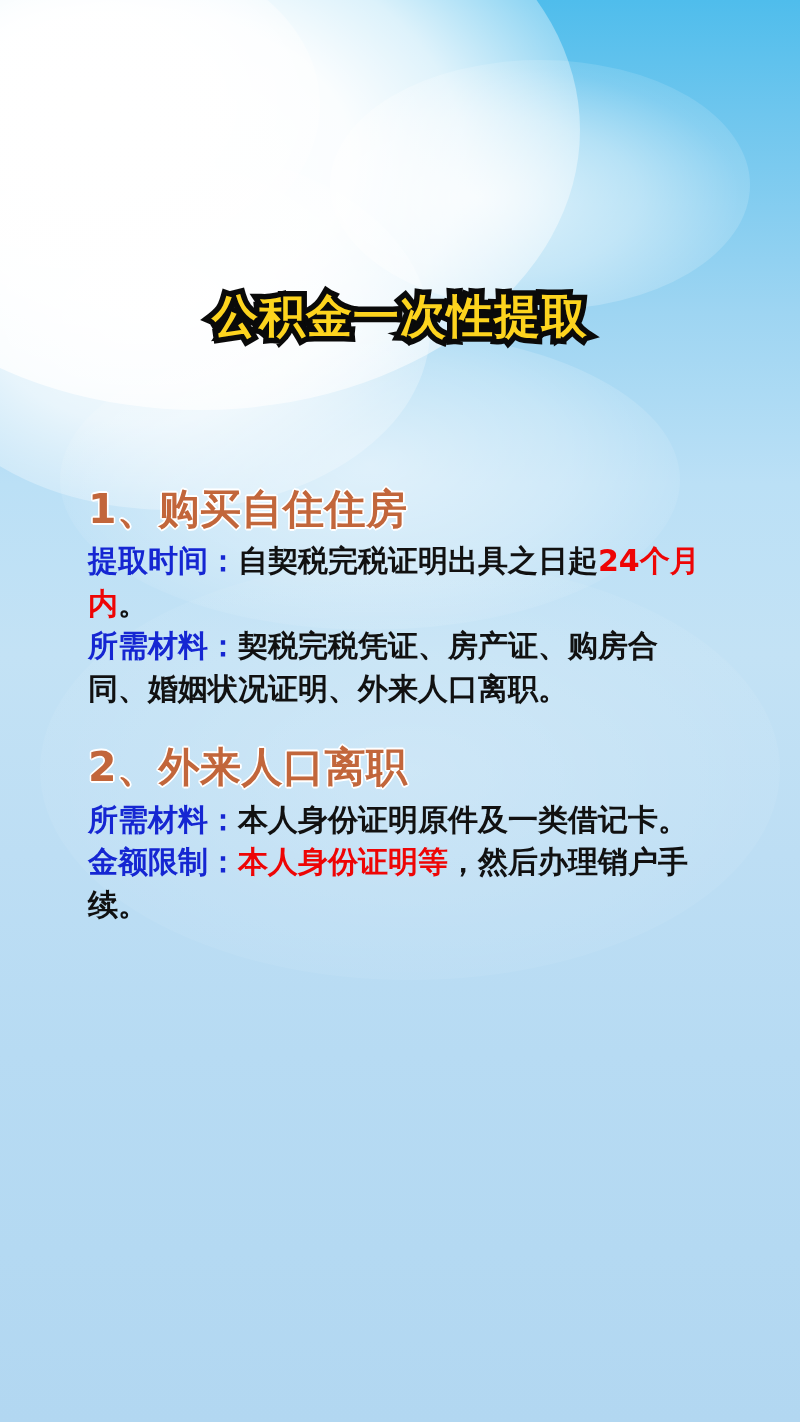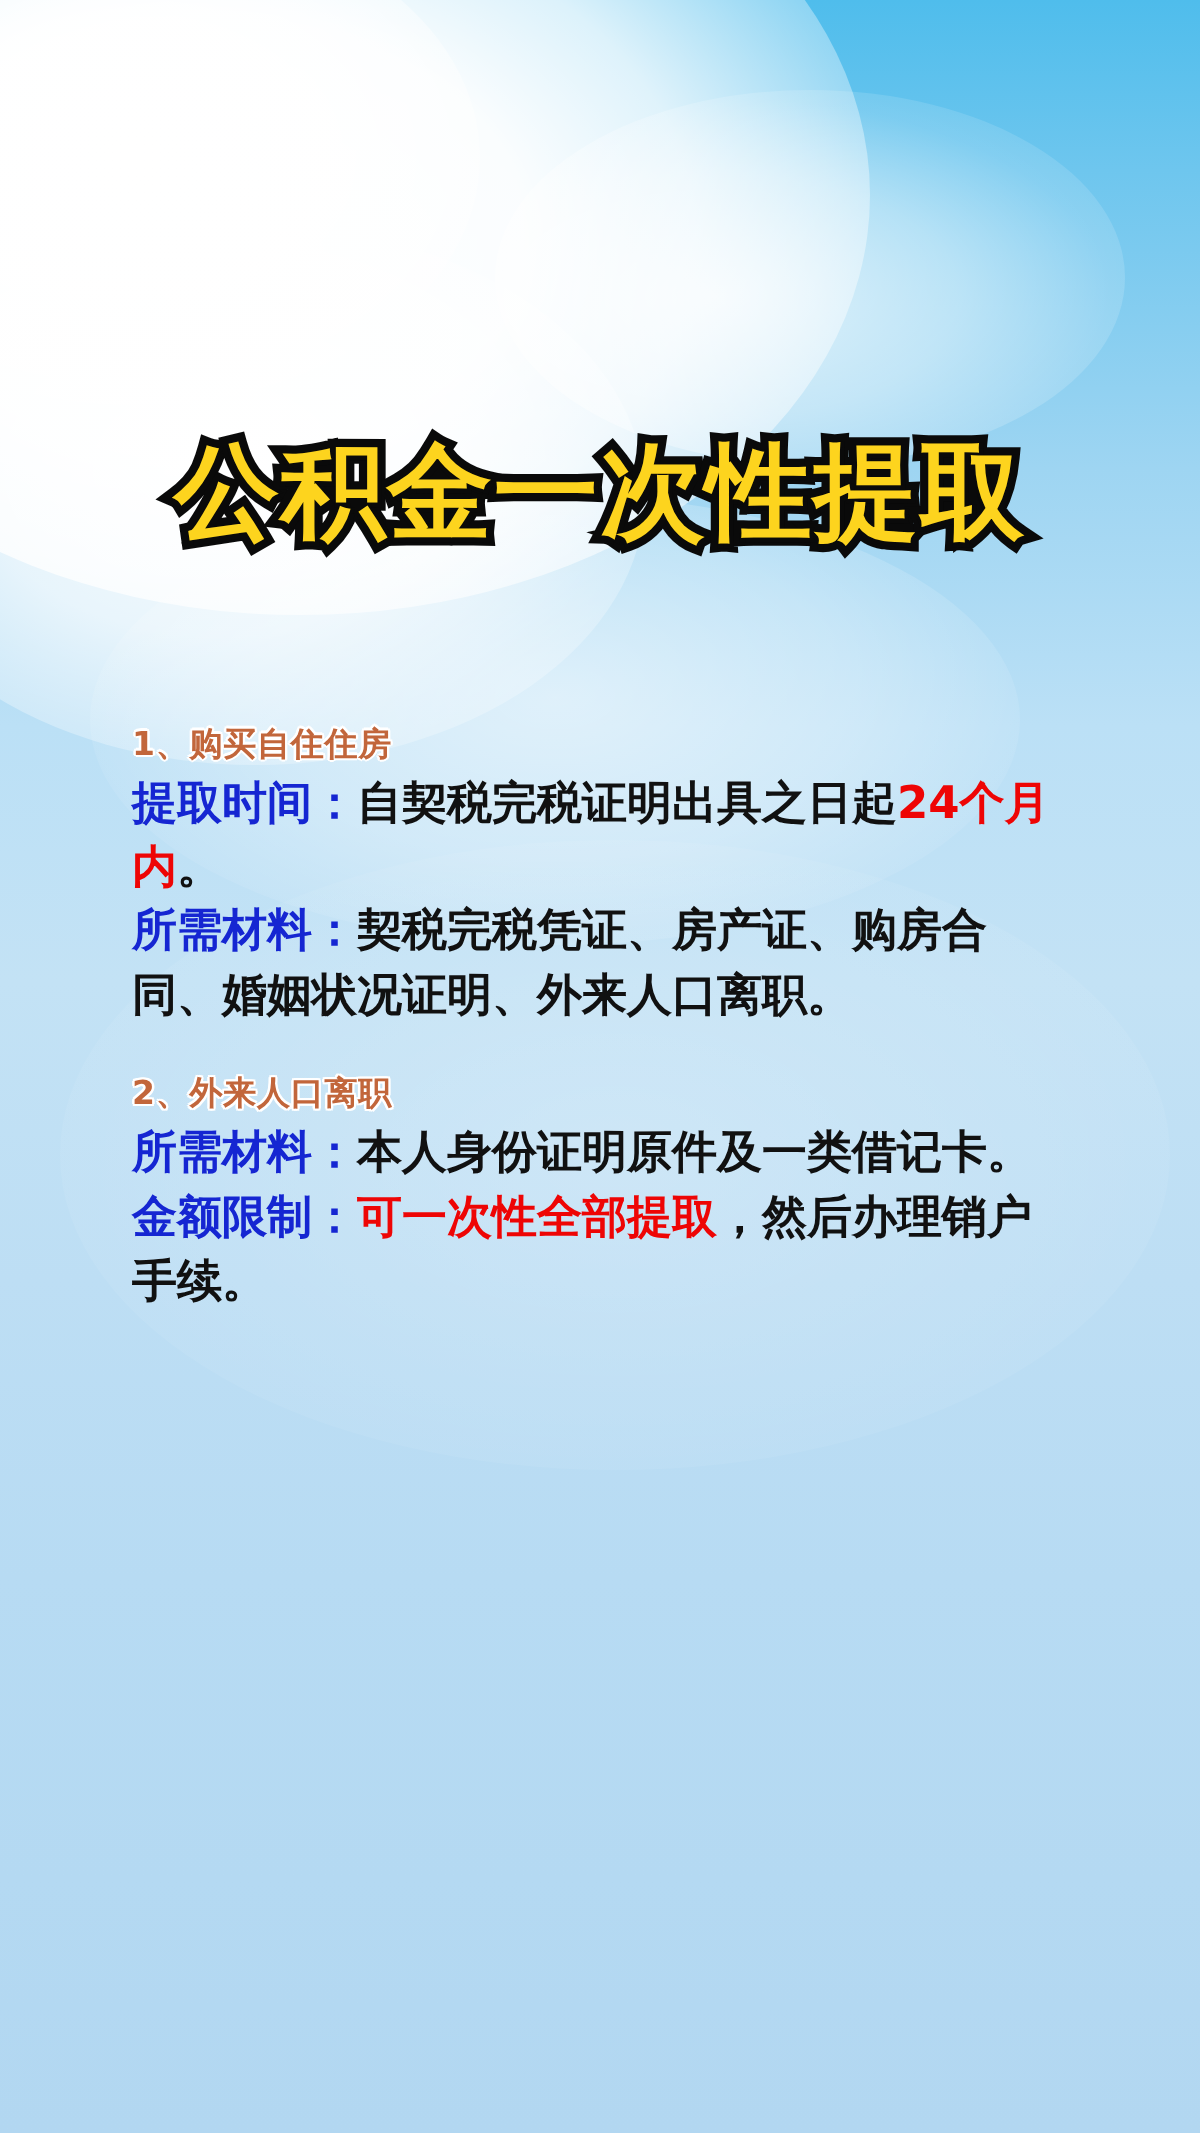--- a/index.html
+++ b/index.html
@@ -111,21 +111,21 @@
     position: absolute;
     left: 0;
     top: 292px;
     width: 800px;
     text-align: center;
     z-index: 5;
   }
   #poster-title {
     display: inline-block;
     font-family: "DejaVu Sans", "Liberation Sans", sans-serif;
-    font-size: 70px;
+    font-size: 46px;
     font-weight: 700;
     letter-spacing: 1px;
     line-height: 1.05;
     color: #fdd41e;
     -webkit-text-stroke: 11px #0a0a0a;
     paint-order: stroke fill;
     text-shadow:
       3px 3px 0 #0a0a0a,
       -1px 3px 0 #0a0a0a,
       3px -1px 0 #0a0a0a;
@@ -137,21 +137,21 @@
     position: absolute;
     left: 88px;
     top: 482px;
     width: 624px;
     z-index: 5;
   }
   .section { margin: 0 0 30px 0; }
   .section:last-child { margin-bottom: 12px; }
 
   .section-heading {
-    font-size: 22px;
+    font-size: 41px;
     font-weight: 700;
     color: #c2663b;
     line-height: 1.32;
     margin: 0 0 4px 0;
     letter-spacing: 0.5px;
     text-shadow:
       1.6px 0 0 #ffffff, -1.6px 0 0 #ffffff,
       0 1.6px 0 #ffffff, 0 -1.6px 0 #ffffff,
       1.2px 1.2px 0 #ffffff, -1.2px 1.2px 0 #ffffff,
       1.2px -1.2px 0 #ffffff, -1.2px -1.2px 0 #ffffff;
@@ -196,17 +196,17 @@
 
   <div id="content">
       <div class="section">
         <div class="section-heading">1、购买自住住房</div>
         <p class="entry"><span class="label">提取时间：</span><span class="plain">自契税完税证明出具之日起</span><span class="hl">24个月内</span><span class="plain">。</span></p>
         <p class="entry"><span class="label">所需材料：</span><span class="plain">契税完税凭证、房产证、购房合同、婚姻状况证明、外来人口离职。</span></p>
       </div>
       <div class="section">
         <div class="section-heading">2、外来人口离职</div>
         <p class="entry"><span class="label">所需材料：</span><span class="plain">本人身份证明原件及一类借记卡。</span></p>
-        <p class="entry"><span class="label">金额限制：</span><span class="hl">可一次性全部提取</span><span class="plain">，然后办理销户手续。</span></p>
+        <p class="entry"><span class="label">金额限制：</span><span class="hl">本人身份证明等</span><span class="plain">，然后办理销户手续。</span></p>
       </div>
     </div>
 
 </div>
 
 </body></html>

